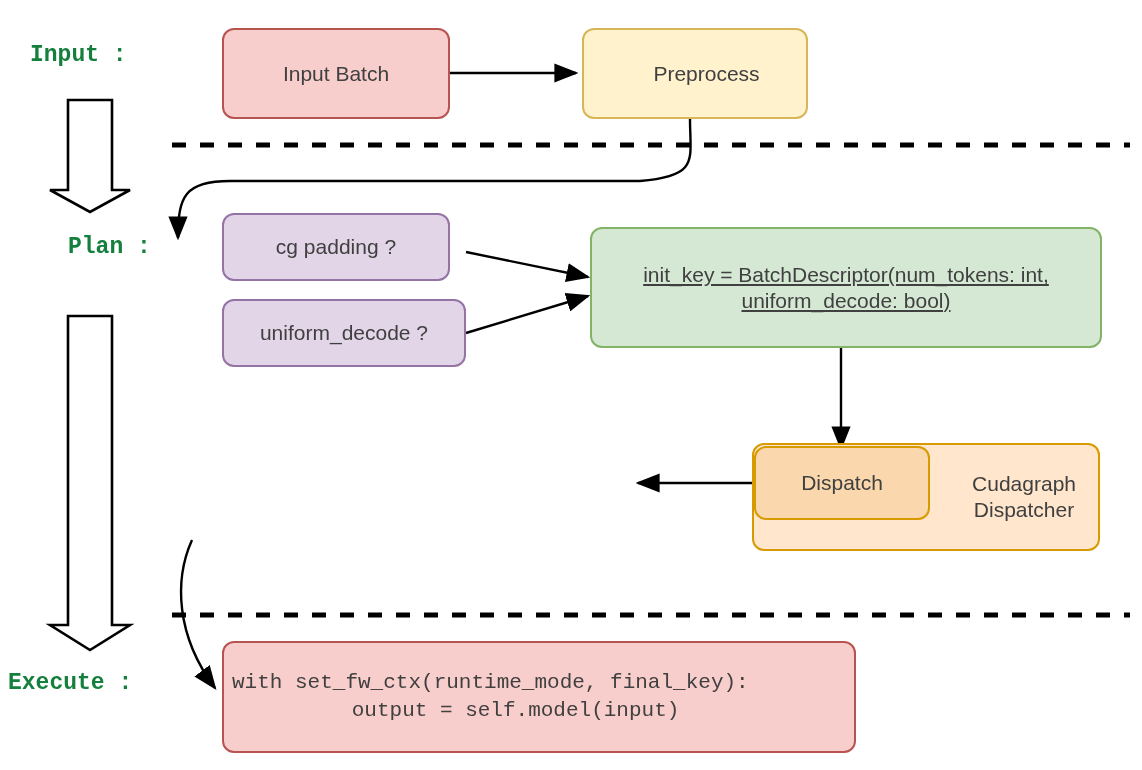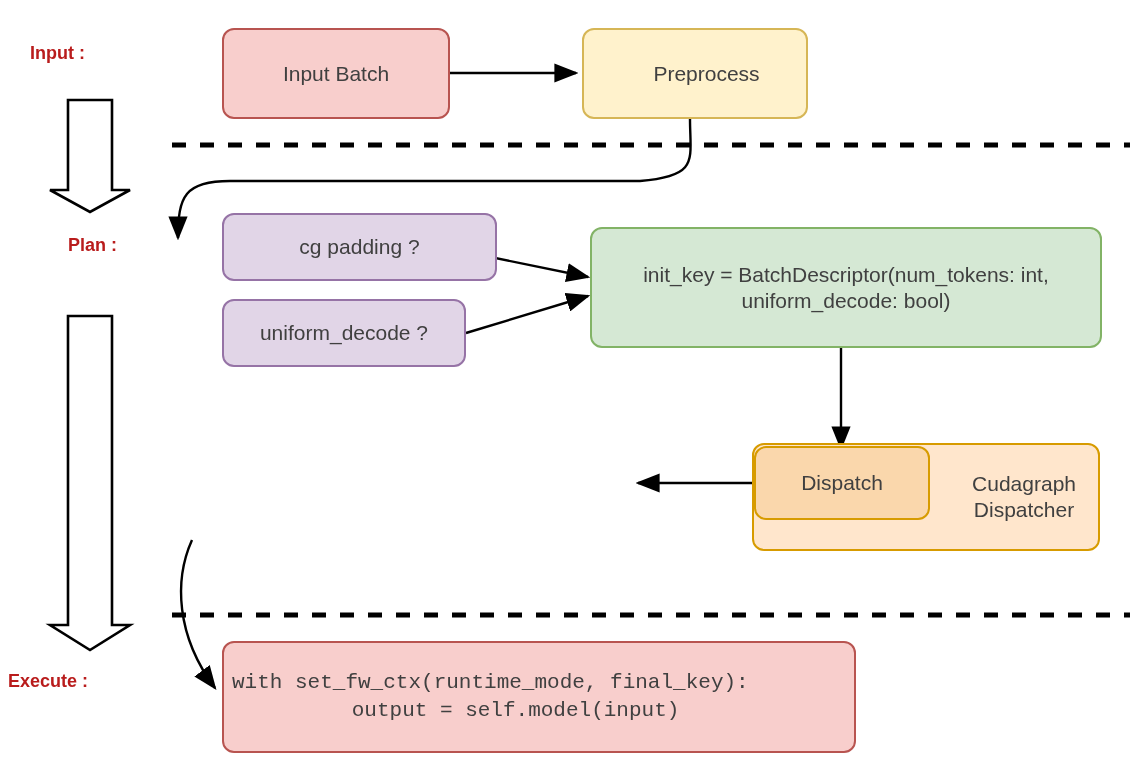--- a/index.html
+++ b/index.html
@@ -22,24 +22,24 @@
     position: absolute;
     left: 0;
     top: 0;
     width: 1142px;
     height: 770px;
     pointer-events: none;
   }
 
   .stage-label {
     position: absolute;
-    font-family: Liberation Sans, sans-serif;
+    font-family: Liberation Mono, monospace;
     font-weight: bold;
-    font-size: 18px;
-    color: #b91c1c;
+    font-size: 23px;
+    color: #15803d;
     white-space: nowrap;
     line-height: 1;
   }
 
   .node {
     position: absolute;
     box-sizing: border-box;
     border-radius: 12px;
     border-style: solid;
     border-width: 2px;
@@ -112,25 +112,25 @@
   <div class="stage-label" style="left:30px; top:44px;">Input :</div>
 
   <div class="stage-label" style="left:44px; top:236px;margin-left:24px;">Plan :</div>
 
   <div class="stage-label" style="left:8px; top:672px;">Execute :</div>
 
   <div class="node pink" style="left:222px; top:28px; width:228px; height:91px;">Input Batch</div>
 
   <div class="node yellow" style="left:582px; top:28px; width:226px; height:91px;">Preprocess</div>
 
-  <div class="node purple" style="left:222px; top:213px; width:275px; height:68px;">cg padding ?</div>
+  <div class="node purple" style="left:222px; top:213px; width:228px; height:68px;">cg padding ?</div>
 
   <div class="node purple" style="left:222px; top:299px; width:244px; height:68px;">uniform_decode ?</div>
 
-  <div class="node green tight" style="left:590px; top:227px; width:512px; height:121px; padding:0 12px;">init_key = BatchDescriptor(num_tokens: int, uniform_decode: bool)</div>
+  <div class="node green tight" style="left:590px; top:227px; width:512px; height:121px; padding:0 12px;text-decoration:underline;">init_key = BatchDescriptor(num_tokens: int, uniform_decode: bool)</div>
 
   <div class="node orange-outer" style="left:752px; top:443px; width:348px; height:108px; justify-content:flex-end; padding-right:22px; white-space:pre;">Cudagraph
 Dispatcher</div>
 
   <div class="node orange-inner" style="left:754px; top:446px; width:176px; height:74px;">Dispatch</div>
 
 
   <div class="node pink code" style="left:222px; top:641px; width:634px; height:112px;">with set_fw_ctx(runtime_mode, final_key):
     output = self.model(input)</div>
 

